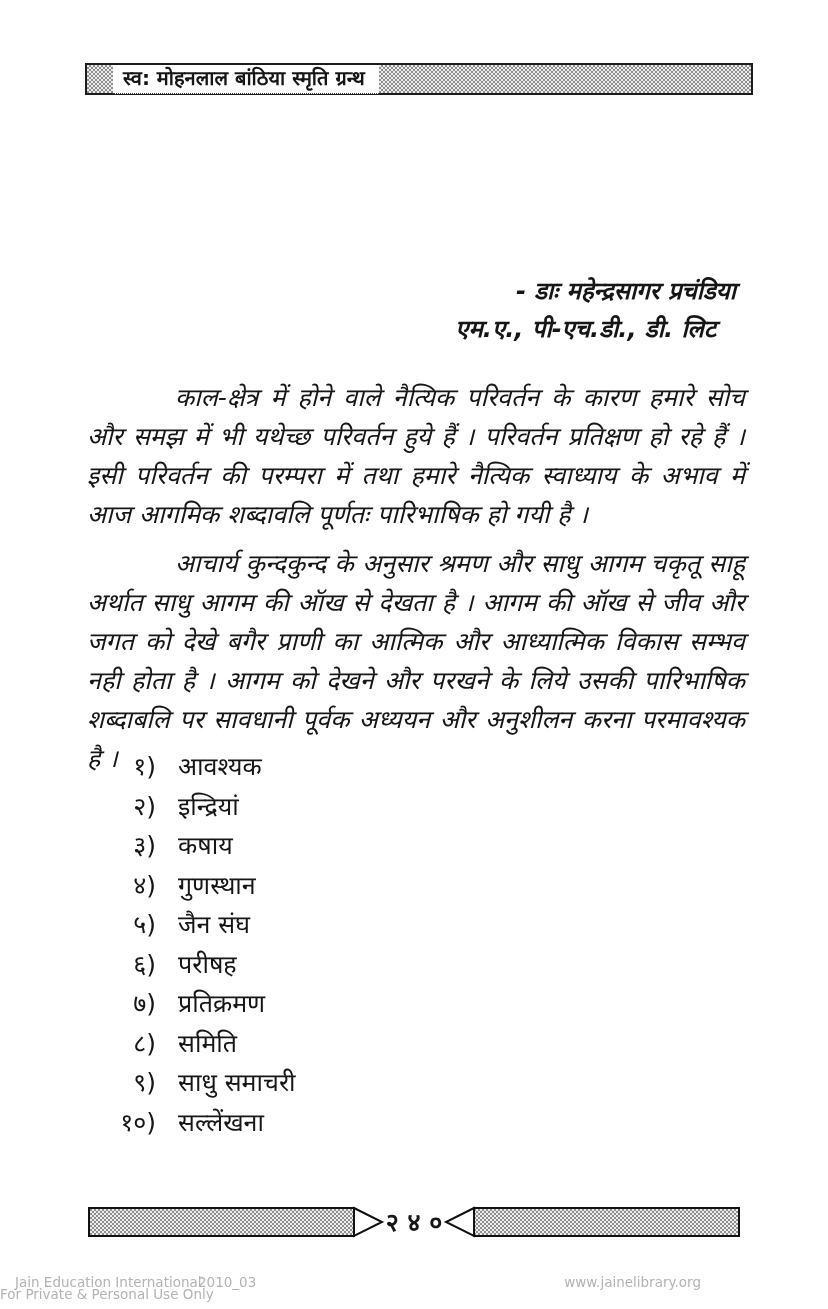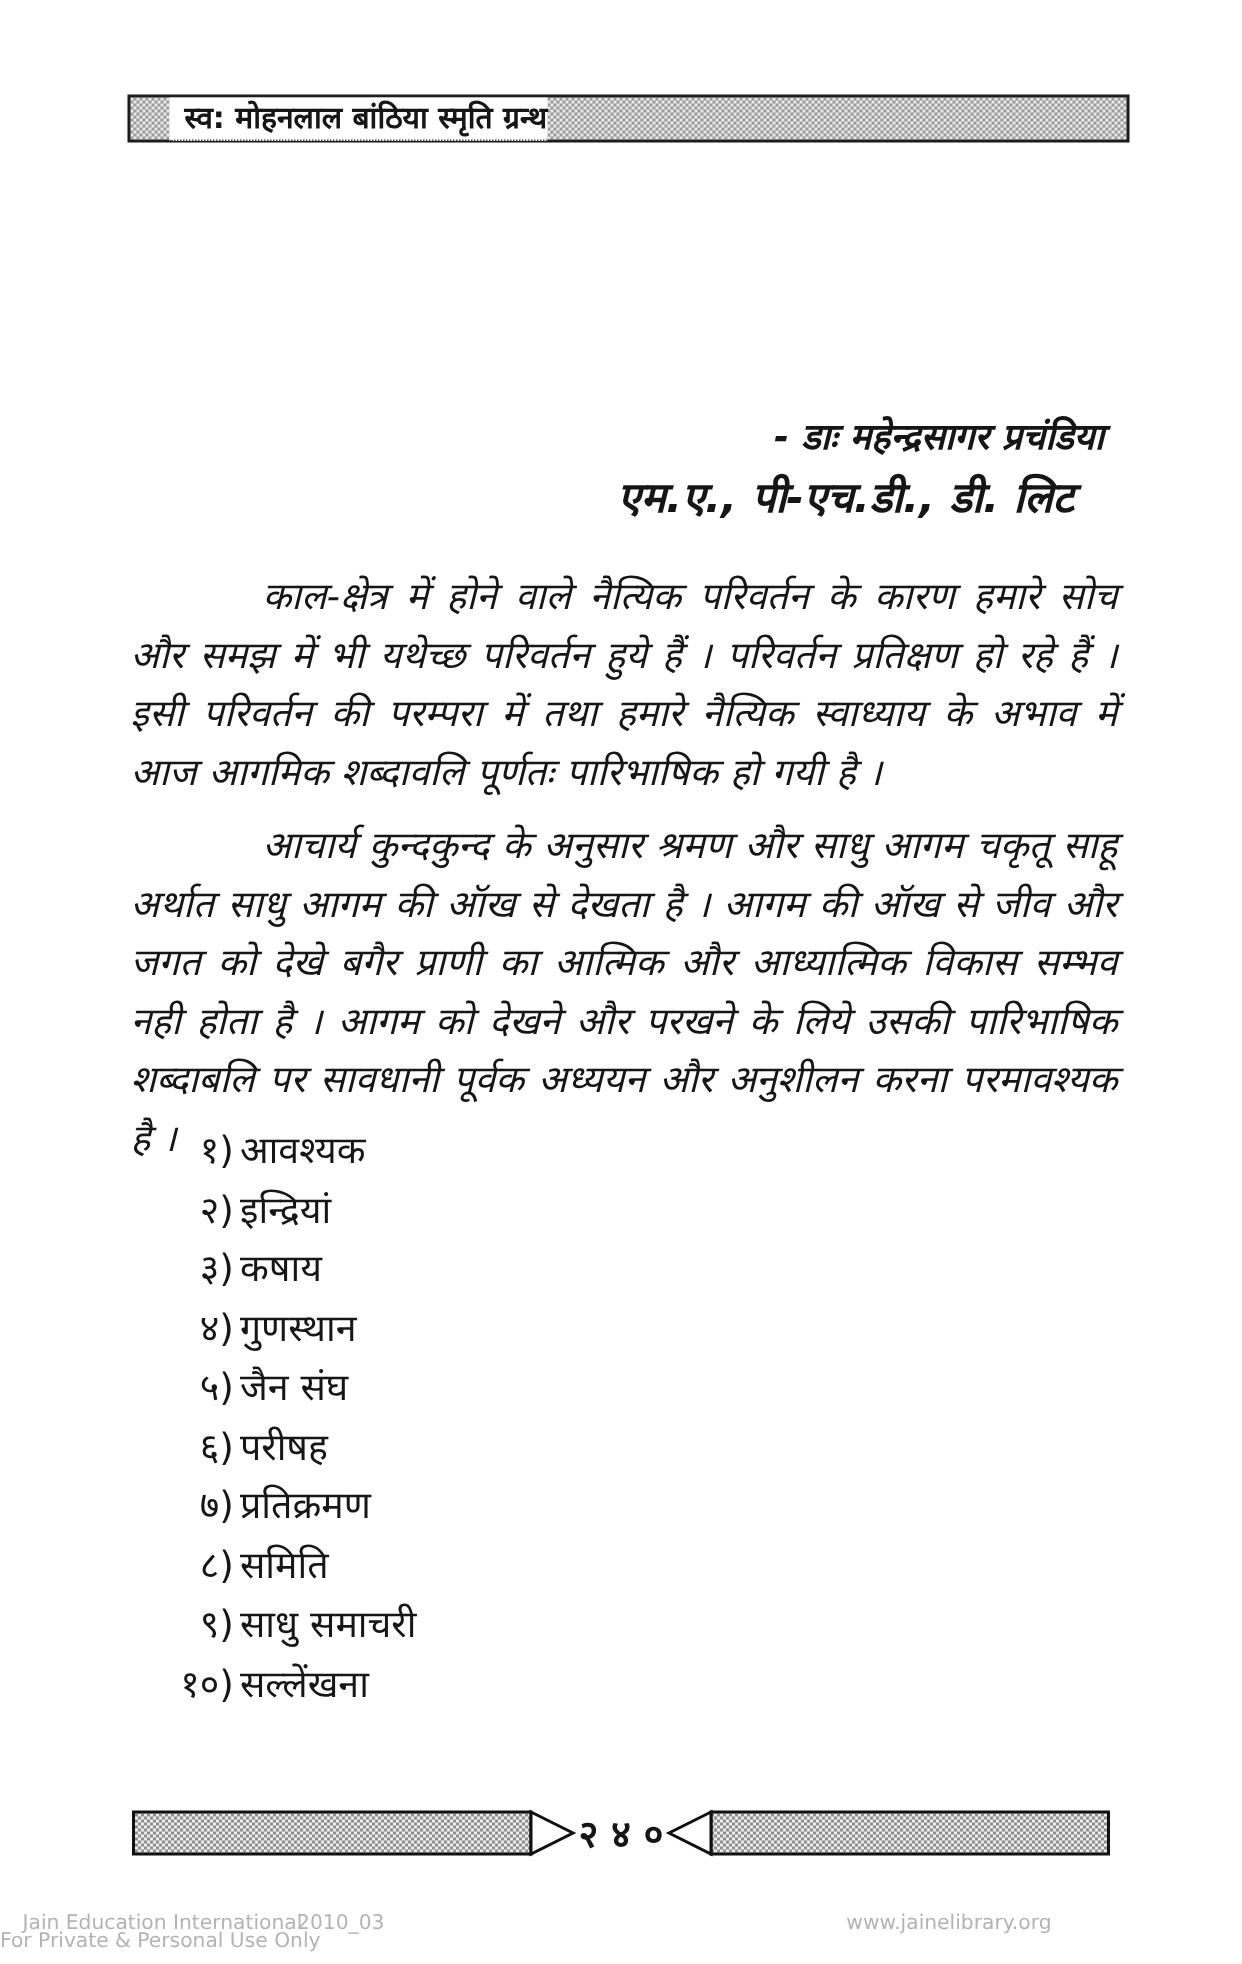--- a/index.html
+++ b/index.html
@@ -25,21 +25,21 @@
     background-image:
       linear-gradient(45deg,#8f8f8f 25%,transparent 25%,transparent 75%,#8f8f8f 75%),
       linear-gradient(45deg,#8f8f8f 25%,transparent 25%,transparent 75%,#8f8f8f 75%);
     background-size:4px 4px;
     background-position:0 0,2px 2px;
     display:flex;align-items:center;
   }
   .header-band .band-label{
     margin-left:26px;
     background:#ffffff;
-    padding:1px 0 2px 10px;
+    padding:1px 14px 2px 10px;
     font-size:20px;
     font-weight:600;
     white-space:nowrap;
     line-height:25px;
     border-bottom:1px dotted #444;
   }
 
   
   .title-box{
     position:absolute;left:130px;top:199px;width:576px;height:56px;
@@ -52,41 +52,41 @@
   .title-box .title-text{
     font-size:33px;font-weight:700;letter-spacing:1px;white-space:nowrap;
   }
 
   .author-name{
     position:absolute;top:273px;right:92px;
     font-size:24px;font-style:italic;font-weight:600;white-space:nowrap;
   }
   .author-degrees{
     position:absolute;top:311px;right:112px;
-    font-size:28px;font-style:italic;font-weight:600;white-space:nowrap;margin-left:12px;
+    font-size:24px;font-style:italic;font-weight:600;white-space:nowrap;margin-left:12px;
   }
 
   
   .body-text{
     position:absolute;left:87px;top:378px;width:658px;
     font-size:25px;line-height:39px;text-align:justify;font-style:italic;
   }
   .body-text p{margin:0 0 10px 0;text-indent:88px;}
   .body-text p.intro{margin-bottom:4px;}
 
   .word-list{
     position:absolute;left:104px;top:748px;width:500px;
     font-size:25px;
   }
   .word-list .row{
     display:flex;align-items:baseline;
     height:39.5px;
   }
   .word-list .num{width:52px;text-align:right;flex:none;}
-  .word-list .word{margin-left:4px;}
+  .word-list .word{margin-left:22px;}
 
   
   .page-band{position:absolute;left:88px;top:1203px;width:652px;height:40px;}
   .page-band svg{display:block;}
   .page-band text{
     font-family:"DejaVu Sans", sans-serif;
     font-size:25px;font-weight:600;fill:#161616;
   }
 
   

